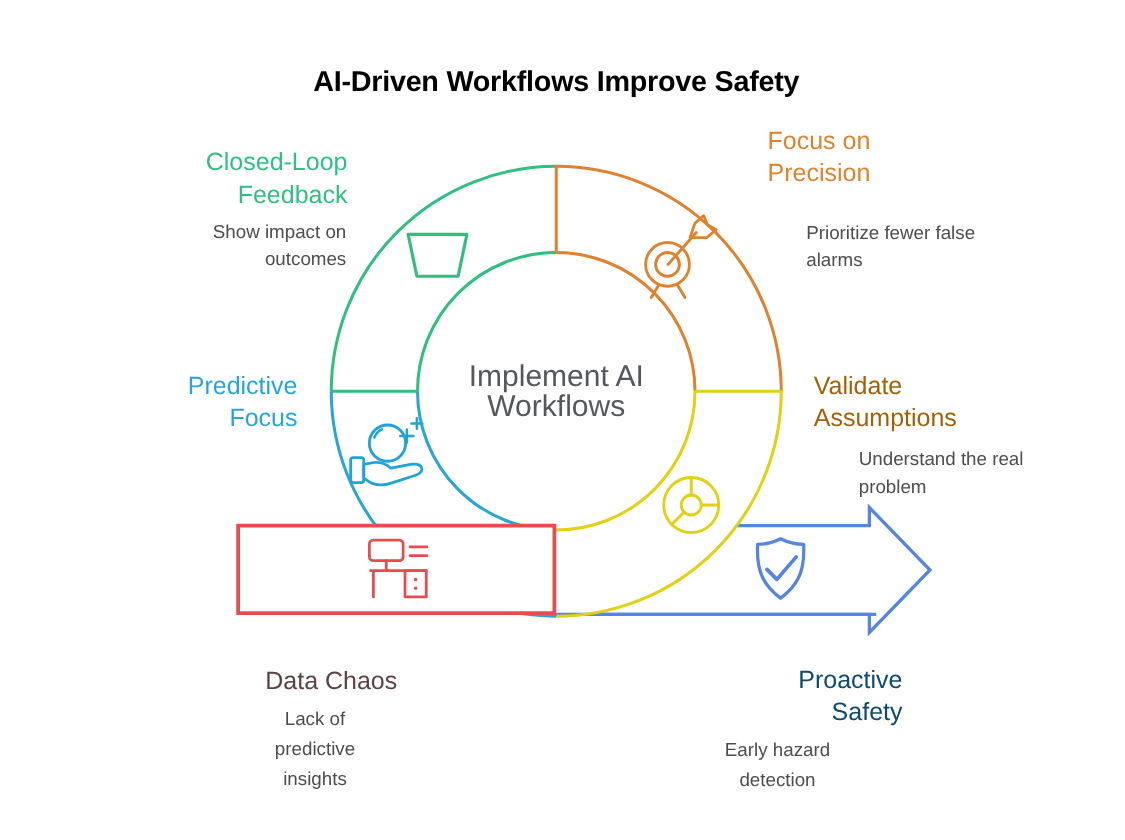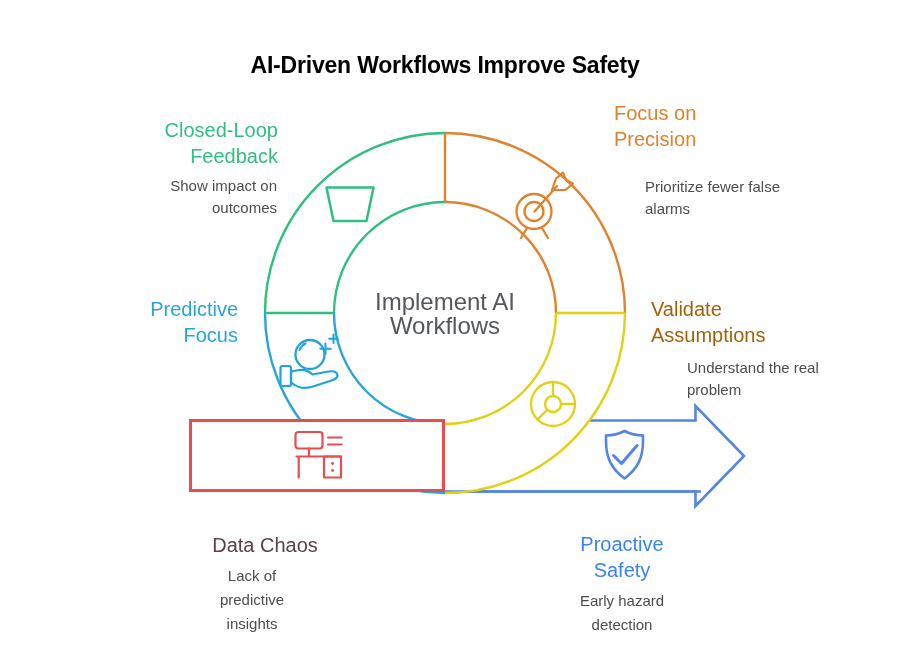--- a/index.html
+++ b/index.html
@@ -15,21 +15,21 @@
   .heading{font-size:20px;line-height:26px;white-space:pre-line;}
   .body-text{font-size:15px;line-height:22px;color:#4d4d4d;white-space:pre-line;}
   .t-right{text-align:right;}
   .t-left{text-align:left;}
   .t-center{text-align:center;margin-top:12px;}
   .c-green{color:#2fbf7f;}
   .c-orange{color:#e0822d;}
   .c-cyan{color:#27a5d9;}
   .c-yellow{color:#a16207;}
   .c-maroon{color:#5c4247;}
-  .c-navy{color:#3b82f6;}
+  .c-navy{color:#0c4a6e;text-align:right;}
   .center-label{
     left:345px;top:290px;width:200px;text-align:center;
     font-size:24px;line-height:24px;color:#54585c;white-space:pre-line;
   }
   svg .ln{fill:none;}
   .st-green{stroke:#2fbf7f;}
   .st-orange{stroke:#e0822d;}
   .st-cyan{stroke:#27a5d9;}
   .st-icyan{stroke:#1fa3d8;}
   .st-yellow{stroke:#e2d012;}

